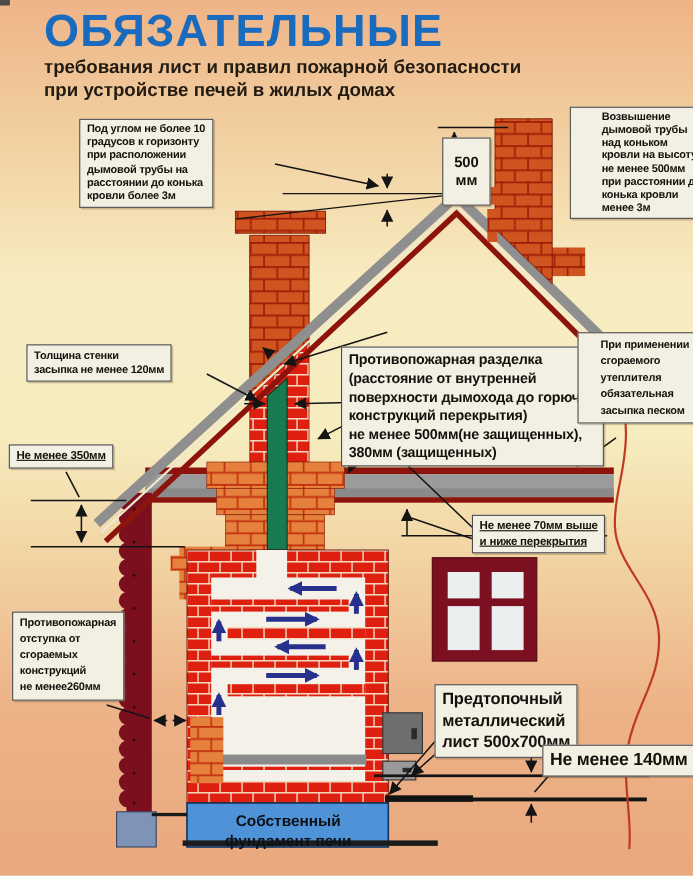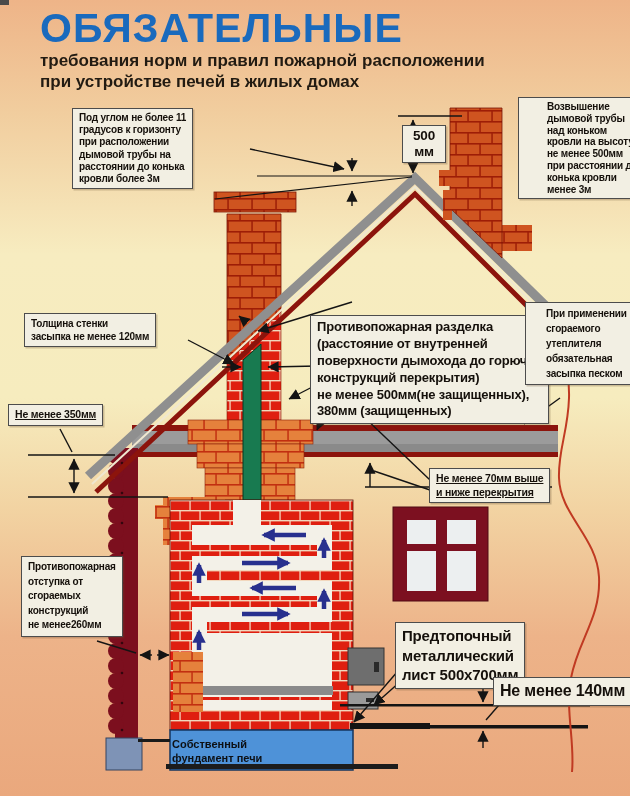--- a/index.html
+++ b/index.html
@@ -16,27 +16,27 @@
     position:absolute;background:var(--callout-bg,#f2efe3);
     border:1.6px solid var(--callout-border,#4c4c4c);
     color:#15100b;font-size:10px;font-weight:700;line-height:1.3;
     padding:3px 6px;white-space:pre;letter-spacing:-0.2px;
     box-shadow:1.5px 1.5px 0 rgba(96,72,48,.28);
   }
   .c-razdelka{font-size:13px;}
   .c-sheet{font-size:15px;}
   .c-min350,.c-min70{font-size:10.5px;text-decoration:underline;}
   .c-min140{font-size:16px;}
-  .c-dim500{font-size:13.5px;text-align:center;line-height:1.2;width:44px;box-sizing:border-box;padding:2px 2px;}
+  .c-dim500{font-size:13.5px;text-align:center;line-height:1.2;width:44px;box-sizing:border-box;padding:14px 2px;}
   .c-elev{line-height:1.18;padding-left:28px;}
   .c-sand{line-height:1.5;padding-left:20px;}
   .c-260{line-height:1.45;}
   .found-label{
-    position:absolute;left:172px;top:737px;width:180px;
-    font-size:11px;font-weight:700;color:#0d1014;line-height:1.3;white-space:pre;
+    position:absolute;left:172px;top:737px;width:180px;text-align:center;
+    font-size:14px;font-weight:700;color:#0d1014;line-height:1.3;white-space:pre;
   }
 </style>
 </head>
 <body>
 
 <div class="poster">
 
   <svg class="layer" width="630" height="796" viewBox="0 0 630 796">
     <defs>
       <marker id="mA" viewBox="0 0 10 10" refX="9.5" refY="5" markerWidth="8" markerHeight="8" orient="auto-start-reverse">
@@ -234,25 +234,25 @@
       <path d="M404,664 L354,722" marker-end="url(#mA)"></path>
 
       <path d="M483,687 V702" marker-end="url(#mA)"></path>
       <path d="M483,748 V731" marker-end="url(#mA)"></path>
       <path d="M499,705 L486,720"></path>
     </g>
   </svg>
 
   <div class="titles">
     <div class="t-main">ОБЯЗАТЕЛЬНЫЕ</div>
-    <div class="t-sub">требования норм и правил пожарной расположении</div>
+    <div class="t-sub">требования лист и правил пожарной безопасности</div>
     <div class="t-sub">при устройстве печей в жилых домах</div>
   </div>
 
-  <div class="callout" style="left:72px;top:108px;line-height:1.22;">Под углом не более 11
+  <div class="callout" style="left:72px;top:108px;line-height:1.22;">Под углом не более 10
 градусов к горизонту
 при расположении
 дымовой трубы на
 расстоянии до конька
 кровли более 3м</div>
 
   <div class="callout c-elev" style="left:518px;top:97px;">Возвышение
 дымовой трубы
 над коньком
 кровли на высоту
@@ -279,21 +279,21 @@
 
   <div class="callout c-sand" style="left:525px;top:302px;">При применении
 сгораемого
 утеплителя
 обязательная
 засыпка песком</div>
 
   <div class="callout c-min70" style="left:429px;top:468px;">Не менее 70мм выше
 и ниже перекрытия</div>
 
-  <div class="callout c-260" style="left:21px;top:556px;">Противопожарная
+  <div class="callout c-260" style="left:11px;top:556px;">Противопожарная
 отступка от
 сгораемых
 конструкций
 не менее260мм</div>
 
   <div class="callout c-sheet" style="left:395px;top:622px;">Предтопочный
 металлический
 лист 500х700мм</div>
 
   <div class="callout c-min140" style="left:493px;top:677px;">Не менее 140мм</div>

